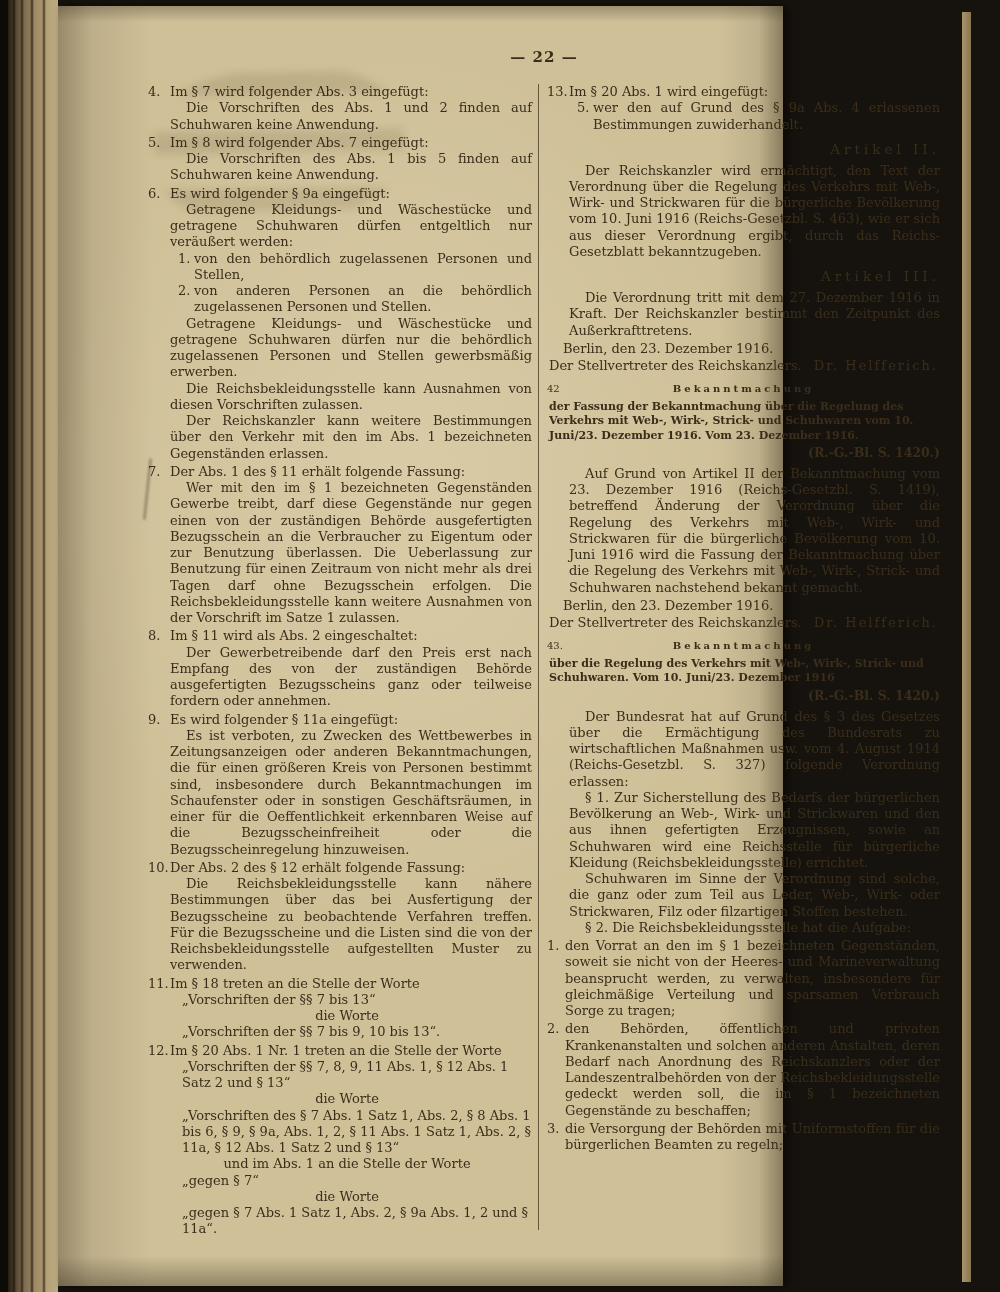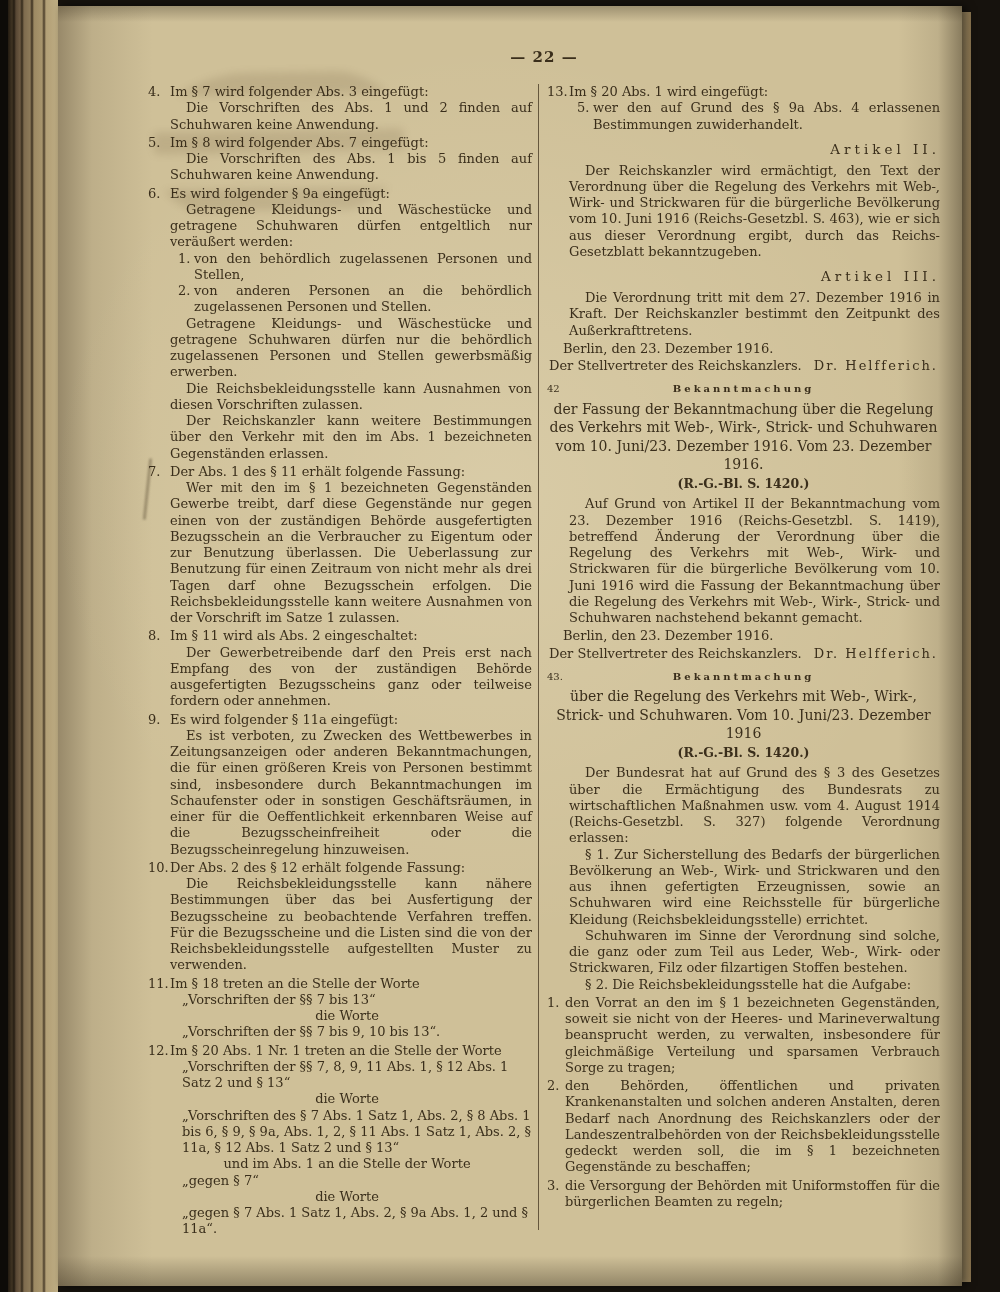--- a/index.html
+++ b/index.html
@@ -18,21 +18,21 @@
     background:linear-gradient(90deg,
       #0d0b08 0px,#0d0b08 8px,#241c12 8px,#3f3322 12px,#241c12 14px,
       #584734 16px,#6d5a42 20px,#33291b 22px,#7e6b4e 24px,#8d7a59 30px,
       #3a2f20 32px,#9c8963 34px,#a8956d 42px,#4a3c29 44px,#b3a077 46px,#bfae84 58px);
   }
   .next-page{
     position:absolute; left:962px; top:12px; width:9px; height:1270px;
     background:linear-gradient(90deg,#a9946a,#8a7550);
   }
   .page{
-    position:absolute; left:58px; top:6px; width:904px; height:1280px;
+    position:absolute; left:58px; top:6px; width:725px; height:1280px;
     background:var(--paper);
     box-shadow:4px 0 8px rgba(0,0,0,.55);
   }
   .shading{
     position:absolute; inset:0; pointer-events:none; z-index:1;
     background:
       radial-gradient(ellipse 70% 50% at 48% 38%, rgba(255,248,225,.20), rgba(0,0,0,0) 70%),
       linear-gradient(90deg, rgba(62,48,30,.38) 0px, rgba(62,48,30,.12) 34px, rgba(0,0,0,0) 95px),
       linear-gradient(270deg, rgba(40,30,15,.42) 0px, rgba(40,30,15,.10) 24px, rgba(0,0,0,0) 64px),
       linear-gradient(180deg, rgba(30,22,10,.28) 0px, rgba(0,0,0,0) 16px),
@@ -71,22 +71,22 @@
   .b-li{ position:relative; padding-left:18px; margin-top:2px; }
   .b-li .inum{ position:absolute; left:0; top:0; }
   .b-quote{ padding-left:34px; text-align:left; }
   .b-plain{ padding-left:14px; text-align:center; }
   .b-date{ padding-left:16px; text-align:left; margin-top:2px; }
   .b-sig{ display:flex; justify-content:space-between; padding:0 2px; margin-top:1px; }
   .b-sig .sig-right{ letter-spacing:2px; }
   .b-head{ text-align:right; letter-spacing:4px; margin:8px 0 5px; font-size:13.5px; text-indent:0; }
   .b-headnum{ position:relative; text-align:center; font-weight:bold; letter-spacing:3px; margin:9px 0 4px; font-size:10px; }
   .b-headnum .mnum{ position:absolute; left:0; letter-spacing:0; font-weight:normal; }
-  .b-boldpara{ font-weight:normal; text-align:center; font-size:14px; line-height:1.32; padding:0 2px; margin-top:1px; }
-  .b-centerbold{ font-weight:bold; text-align:center; font-size:12.5px; margin:2px 0 5px; }
+  .b-boldpara{ font-weight:bold; text-align:left; font-size:11px; line-height:1.32; padding:0 2px; margin-top:1px; }
+  .b-centerbold{ font-weight:bold; text-align:right; font-size:12.5px; margin:2px 0 5px; }
 </style>
 </head>
 <body>
 
 <div class="binding"></div>
 <div class="next-page"></div>
 
 <div class="page">
   <div class="ghost"></div>
   <div class="margin-mark"></div>

